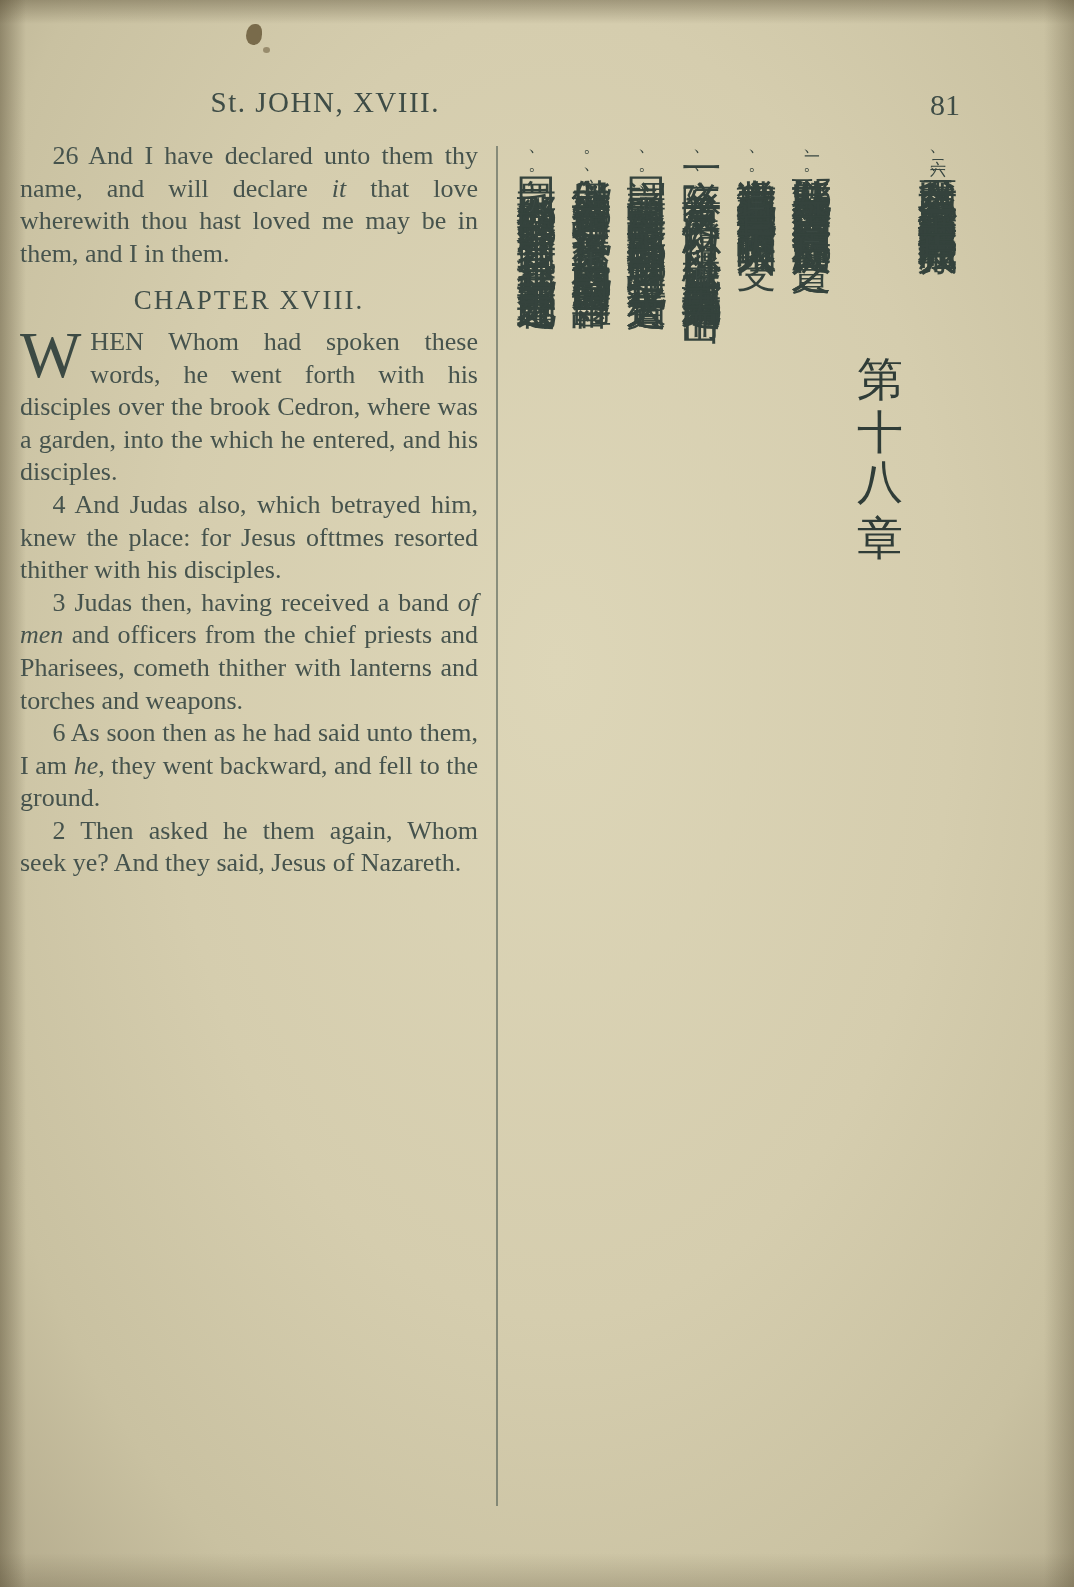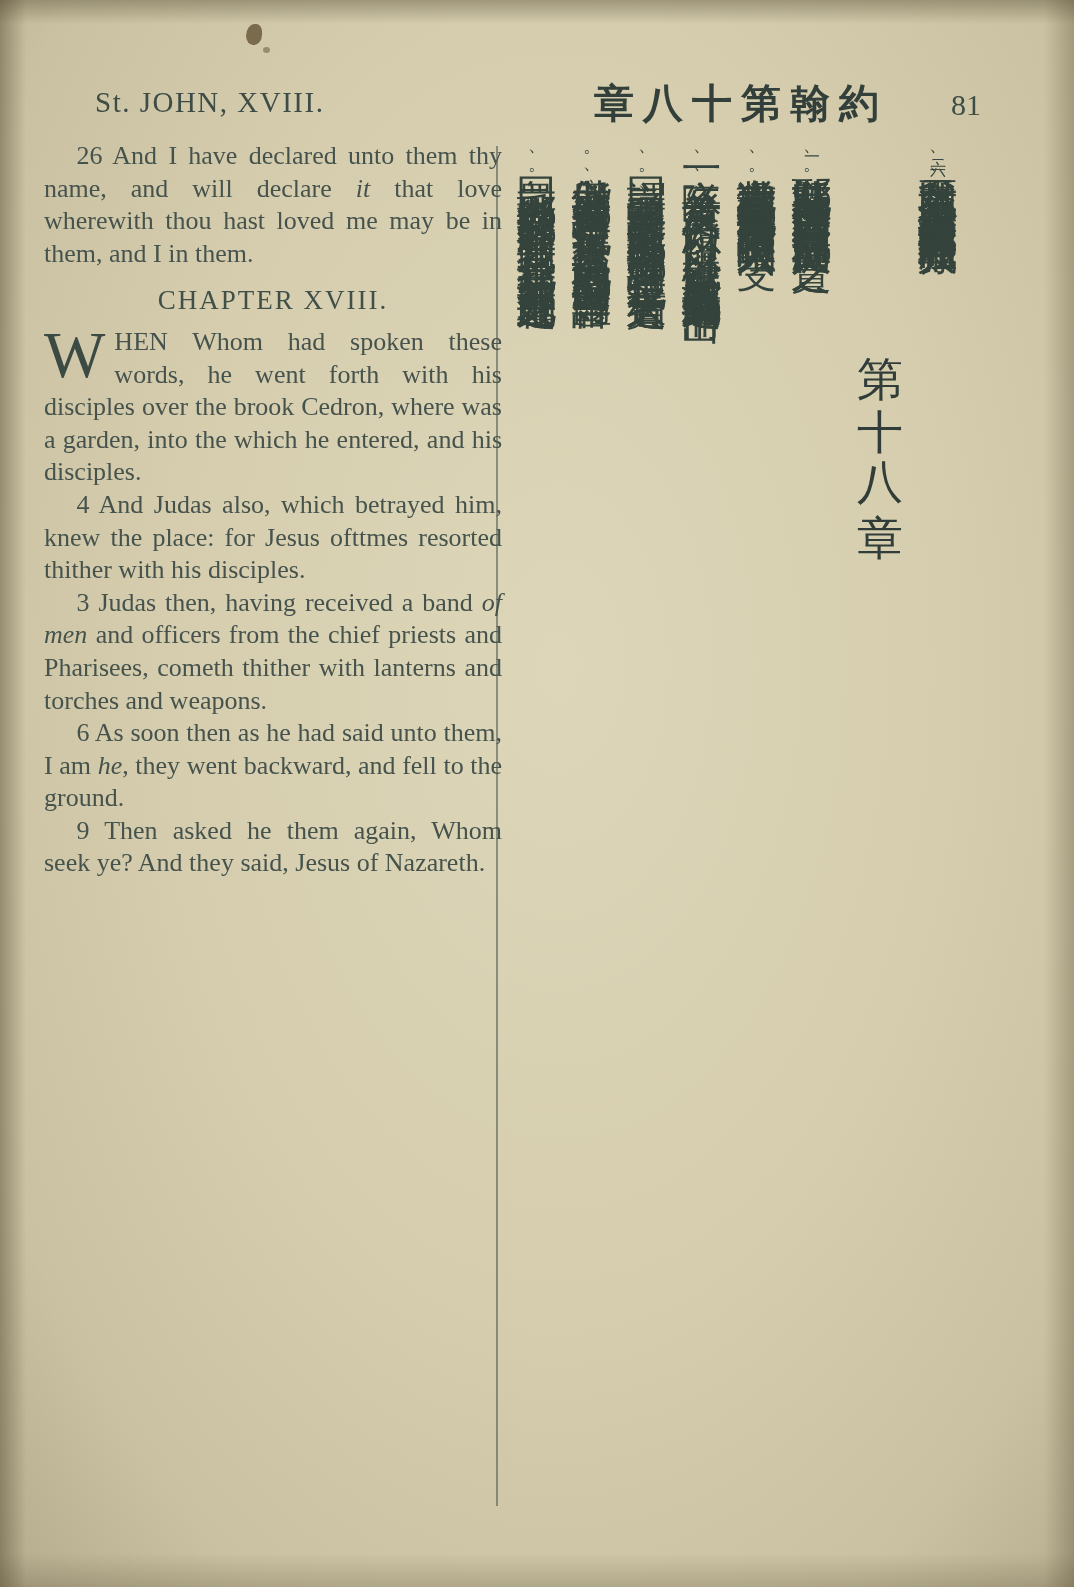--- a/index.html
+++ b/index.html
@@ -10,34 +10,34 @@
       linear-gradient(270deg, rgba(74,64,40,.30) 0, rgba(74,64,40,0) 30px),
       linear-gradient(180deg, rgba(74,64,40,.38) 0, rgba(74,64,40,0) 24px),
       linear-gradient(0deg, rgba(74,64,40,.22) 0, rgba(74,64,40,0) 34px),
       radial-gradient(ellipse at 52% 42%, #ddd6b8 0%, #d5cdae 50%, #c9c1a1 80%, #b4ab8d 100%);
     font-family:"Liberation Serif", serif;
     color:#44514b;
   }
   .page{position:absolute;inset:0;}
 
   
-  .eng-header{position:absolute;left:95px;top:86px;width:345px;text-align:left;
+  .eng-header{position:absolute;left:95px;top:86px;width:345px;text-align:right;
     font-size:29px;letter-spacing:1.5px;color:#3e4c46;}
   .cjk-header{position:absolute;left:588px;top:76px;width:306px;text-align:center;
     font-family:"DejaVu Sans",sans-serif;font-weight:bold;
     font-size:40px;letter-spacing:9px;color:#323f3a;white-space:nowrap;}
-  .page-num{position:absolute;left:930px;top:88px;width:72px;text-align:center;
+  .page-num{position:absolute;left:930px;top:88px;width:72px;
     font-size:30px;color:#3e4c46;}
 
   
   .divider{position:absolute;left:496px;top:146px;width:2px;height:1360px;
     background:rgba(70,84,77,.55);}
 
   
-  .eng-col{position:absolute;left:44px;top:140px;width:458px;
+  .eng-col{position:absolute;left:20px;top:140px;width:458px;
     font-size:26px;line-height:32.6px;text-align:justify;color:#46534d;}
   .verse{margin:0;text-indent:1.25em;}
   .verse.first{text-indent:0;}
   .chapter{margin:14px 0 9px;text-align:center;font-size:27px;font-weight:normal;
     letter-spacing:2px;text-indent:0;color:#414f49;}
   .dropcap{float:left;font-size:65px;line-height:53px;padding:3px 9px 0 0;color:#3c4a44;}
 
   
   .cjk-col{position:absolute;left:510px;top:148px;width:456px;height:1424px;
     writing-mode:vertical-rl;text-orientation:upright;
@@ -54,33 +54,32 @@
   .speck{position:absolute;background:#6a5a3b;opacity:.85;}
   .s1{left:246px;top:24px;width:16px;height:21px;border-radius:62% 40% 55% 48%;}
   .s2{left:263px;top:47px;width:7px;height:6px;border-radius:50%;opacity:.55;}
 </style>
 </head>
 <body>
 
 <div class="page">
 
   <div class="eng-header">St. JOHN, XVIII.</div>
-  <div class="cjk-header" lang="zh">章八十第翰約</div>
   <div class="page-num">81</div>
 
   <div class="divider"></div>
 
   <section class="eng-col">
     <p class="verse">26 And I have declared unto them thy name, and will declare <i>it</i> that love wherewith thou hast loved me may be in them, and I in them.</p>
     <h2 class="chapter">CHAPTER XVIII.</h2>
     <p class="verse first"><span class="dropcap">W</span><span>HEN Whom had spoken these words, he went forth with his disciples over the brook Cedron, where was a garden, into the which he entered, and his disciples.</span></p>
     <p class="verse">4 And Judas also, which betrayed him, knew the place: for Jesus ofttmes resorted thither with his disciples.</p>
     <p class="verse">3 Judas then, having received a band <i>of men</i> and officers from the chief priests and Pharisees, cometh thither with lanterns and torches and weapons.</p>
     <p class="verse">6 As soon then as he had said unto them, I am <i>he</i>, they went backward, and fell to the ground.</p>
-    <p class="verse">9 Then asked he them again, Whom seek ye? And they said, Jesus of Nazareth.</p>
+    <p class="verse">2 Then asked he them again, Whom seek ye? And they said, Jesus of Nazareth.</p>
   </section>
 
   <section class="cjk-col" lang="zh">
     <div class="col col-1"><span class="vm">二六</span>我以爾名示之<span class="pm">、</span>將復示之<span class="pm">、</span>致爾所愛我之愛在於其中<span class="pm">、</span>而我亦在其中焉<span class="pm">。</span></div>
     <div class="col chapter-col">第十八章</div>
     <div class="col"><span class="vm">一</span>耶穌旣言此言<span class="pm">、</span>則偕門徒往<span class="pn">汲淪</span>溪之外<span class="pm">。</span>在彼有一園<span class="pm">、</span>耶穌與門徒入焉<span class="pm">。</span><span class="vm">二</span>賣之之</div>
     <div class="col"><span class="pn">猶大</span>亦識其處<span class="pm">、</span>以耶穌屢偕門徒來於此也<span class="pm">。</span><span class="vm">三</span><span class="pn">猶大</span>已由祭司諸長<span class="pm">、</span>與<span class="pn">哇唎㘔</span>人<span class="pm">、</span>受</div>
     <div class="col">卒一隊<span class="pm">、</span>及羣吏<span class="pm">、</span>乃以燈<span class="pm">、</span>以炬<span class="pm">、</span>以器械<span class="pm">、</span>來至其所<span class="pm">。</span><span class="vm">四</span>夫耶穌旣知凡將及己之事<span class="pm">、</span>出而</div>
     <div class="col">謂之曰<span class="pm">、</span>爾曹尋誰<span class="pm">。</span><span class="vm">五</span>衆答之曰<span class="pm">、</span><span class="pn">拿撒勒</span>人耶穌<span class="pm">。</span>耶穌謂之曰<span class="pm">、</span>我是也<span class="pm">。</span>賣之者之<span class="pn">猶大</span><span class="pm">、</span></div>
     <div class="col">亦與衆偕立<span class="pm">。</span><span class="vm">六</span>耶穌甫謂之云<span class="pm">、</span>是我也<span class="pm">、</span>衆遂退後<span class="pm">、</span>跌於地<span class="pm">。</span><span class="vm">七</span>耶穌復問之曰<span class="pm">、</span>爾曹尋誰<span class="pm">。</span></div>

